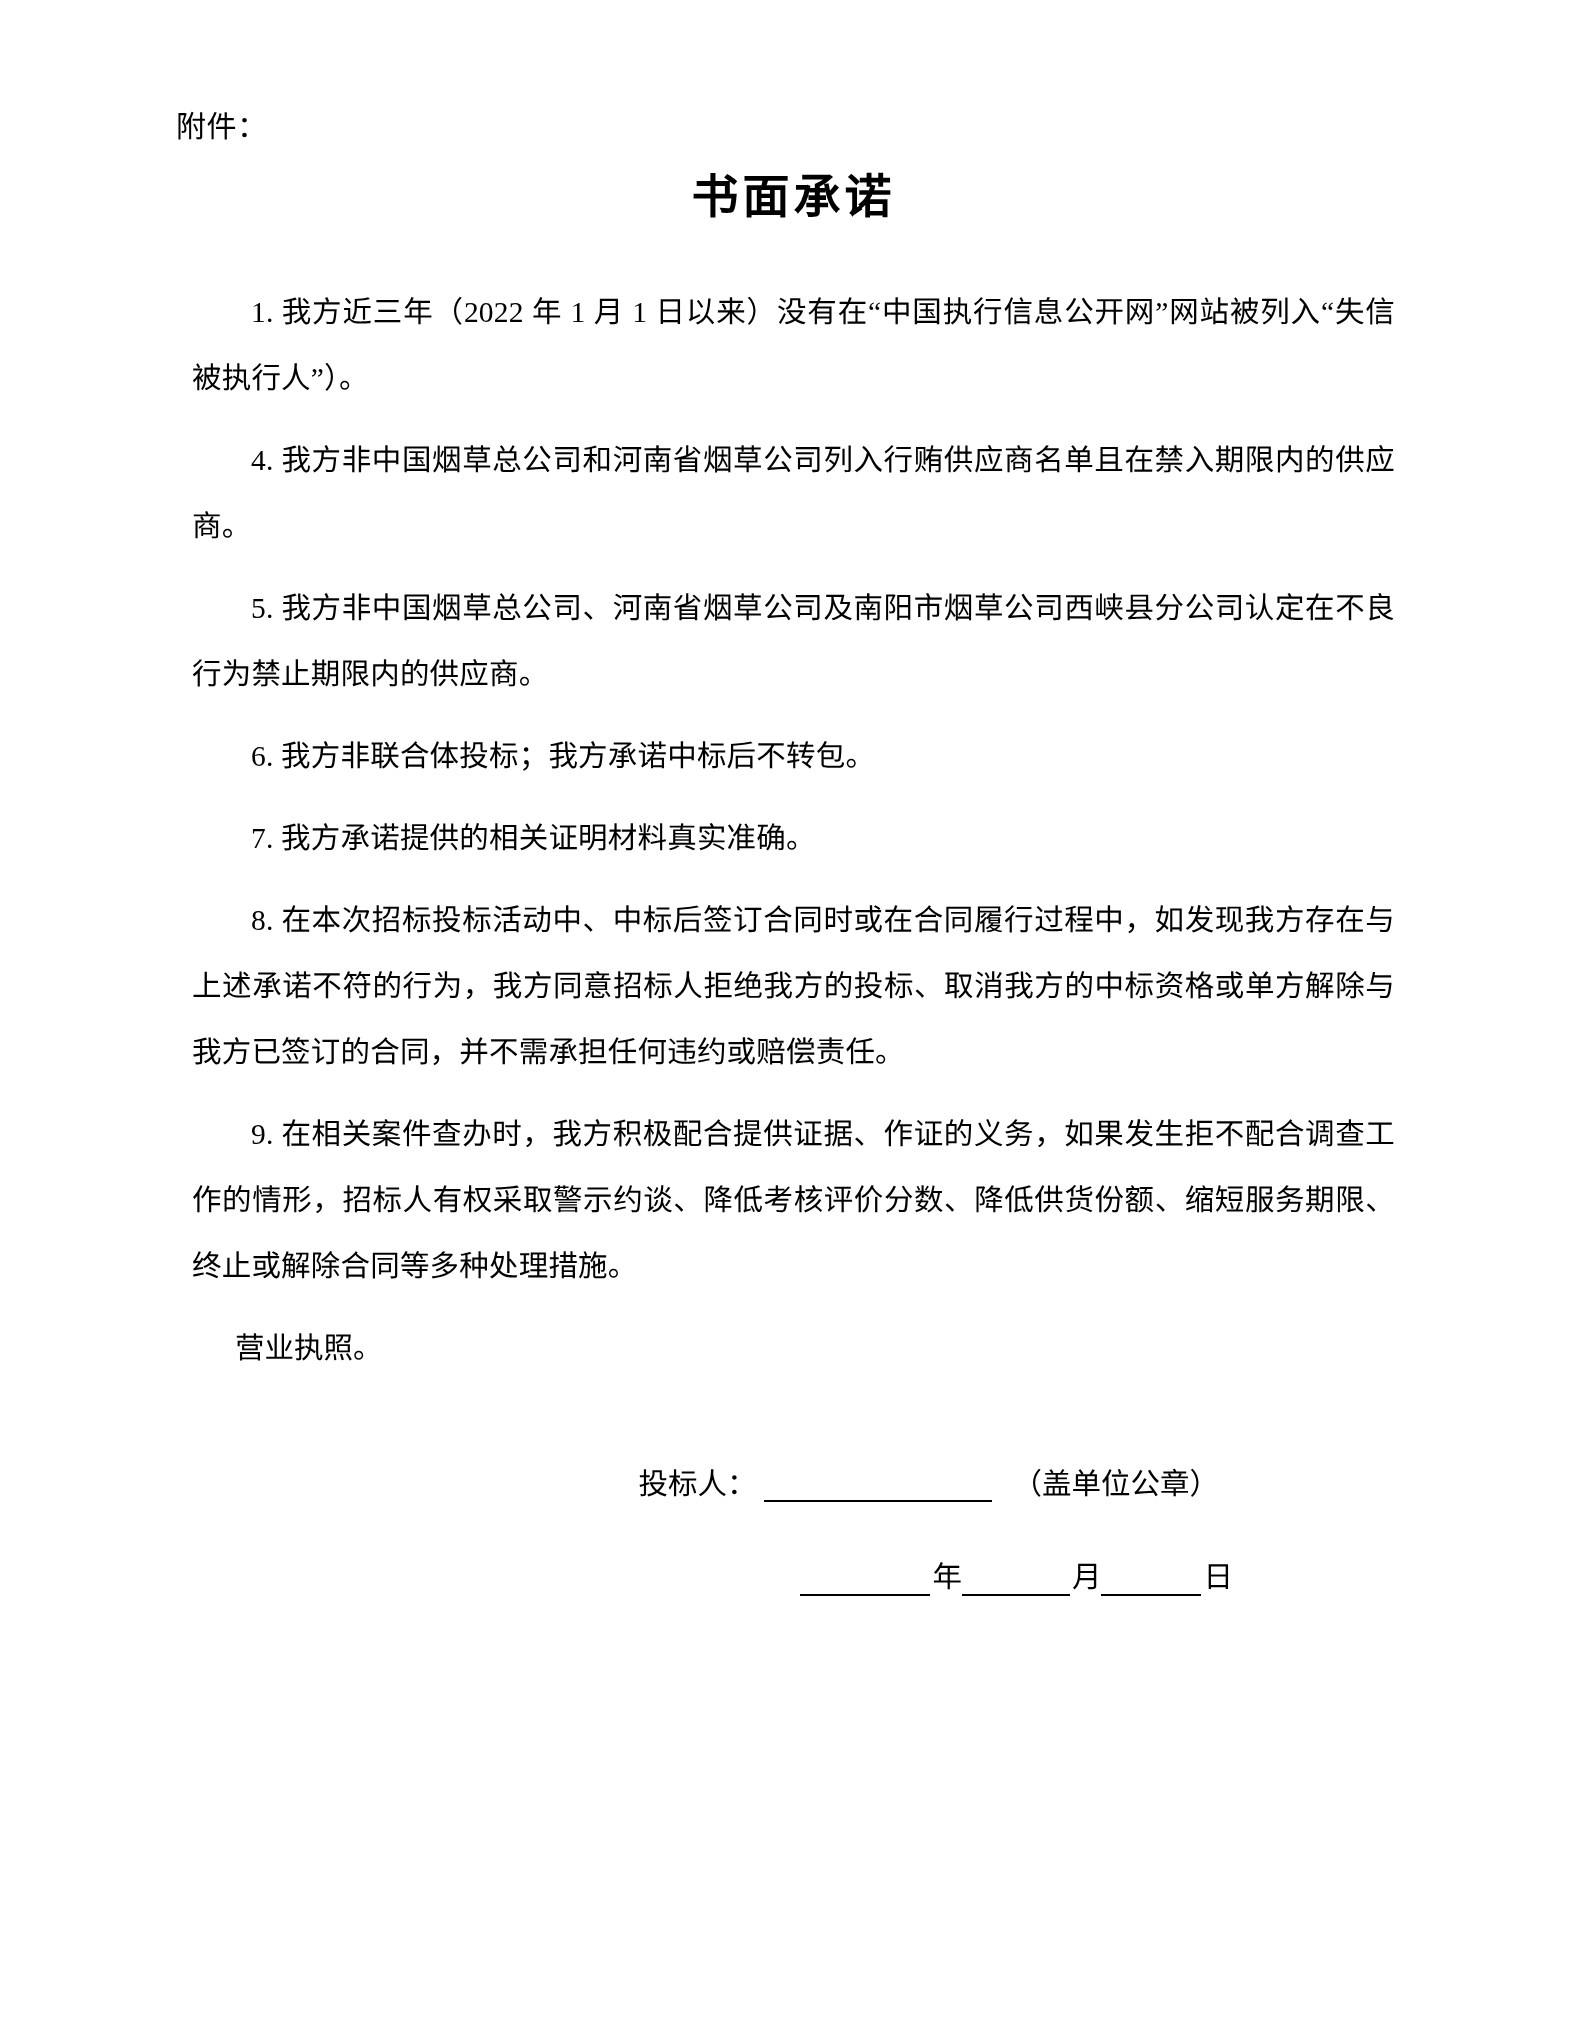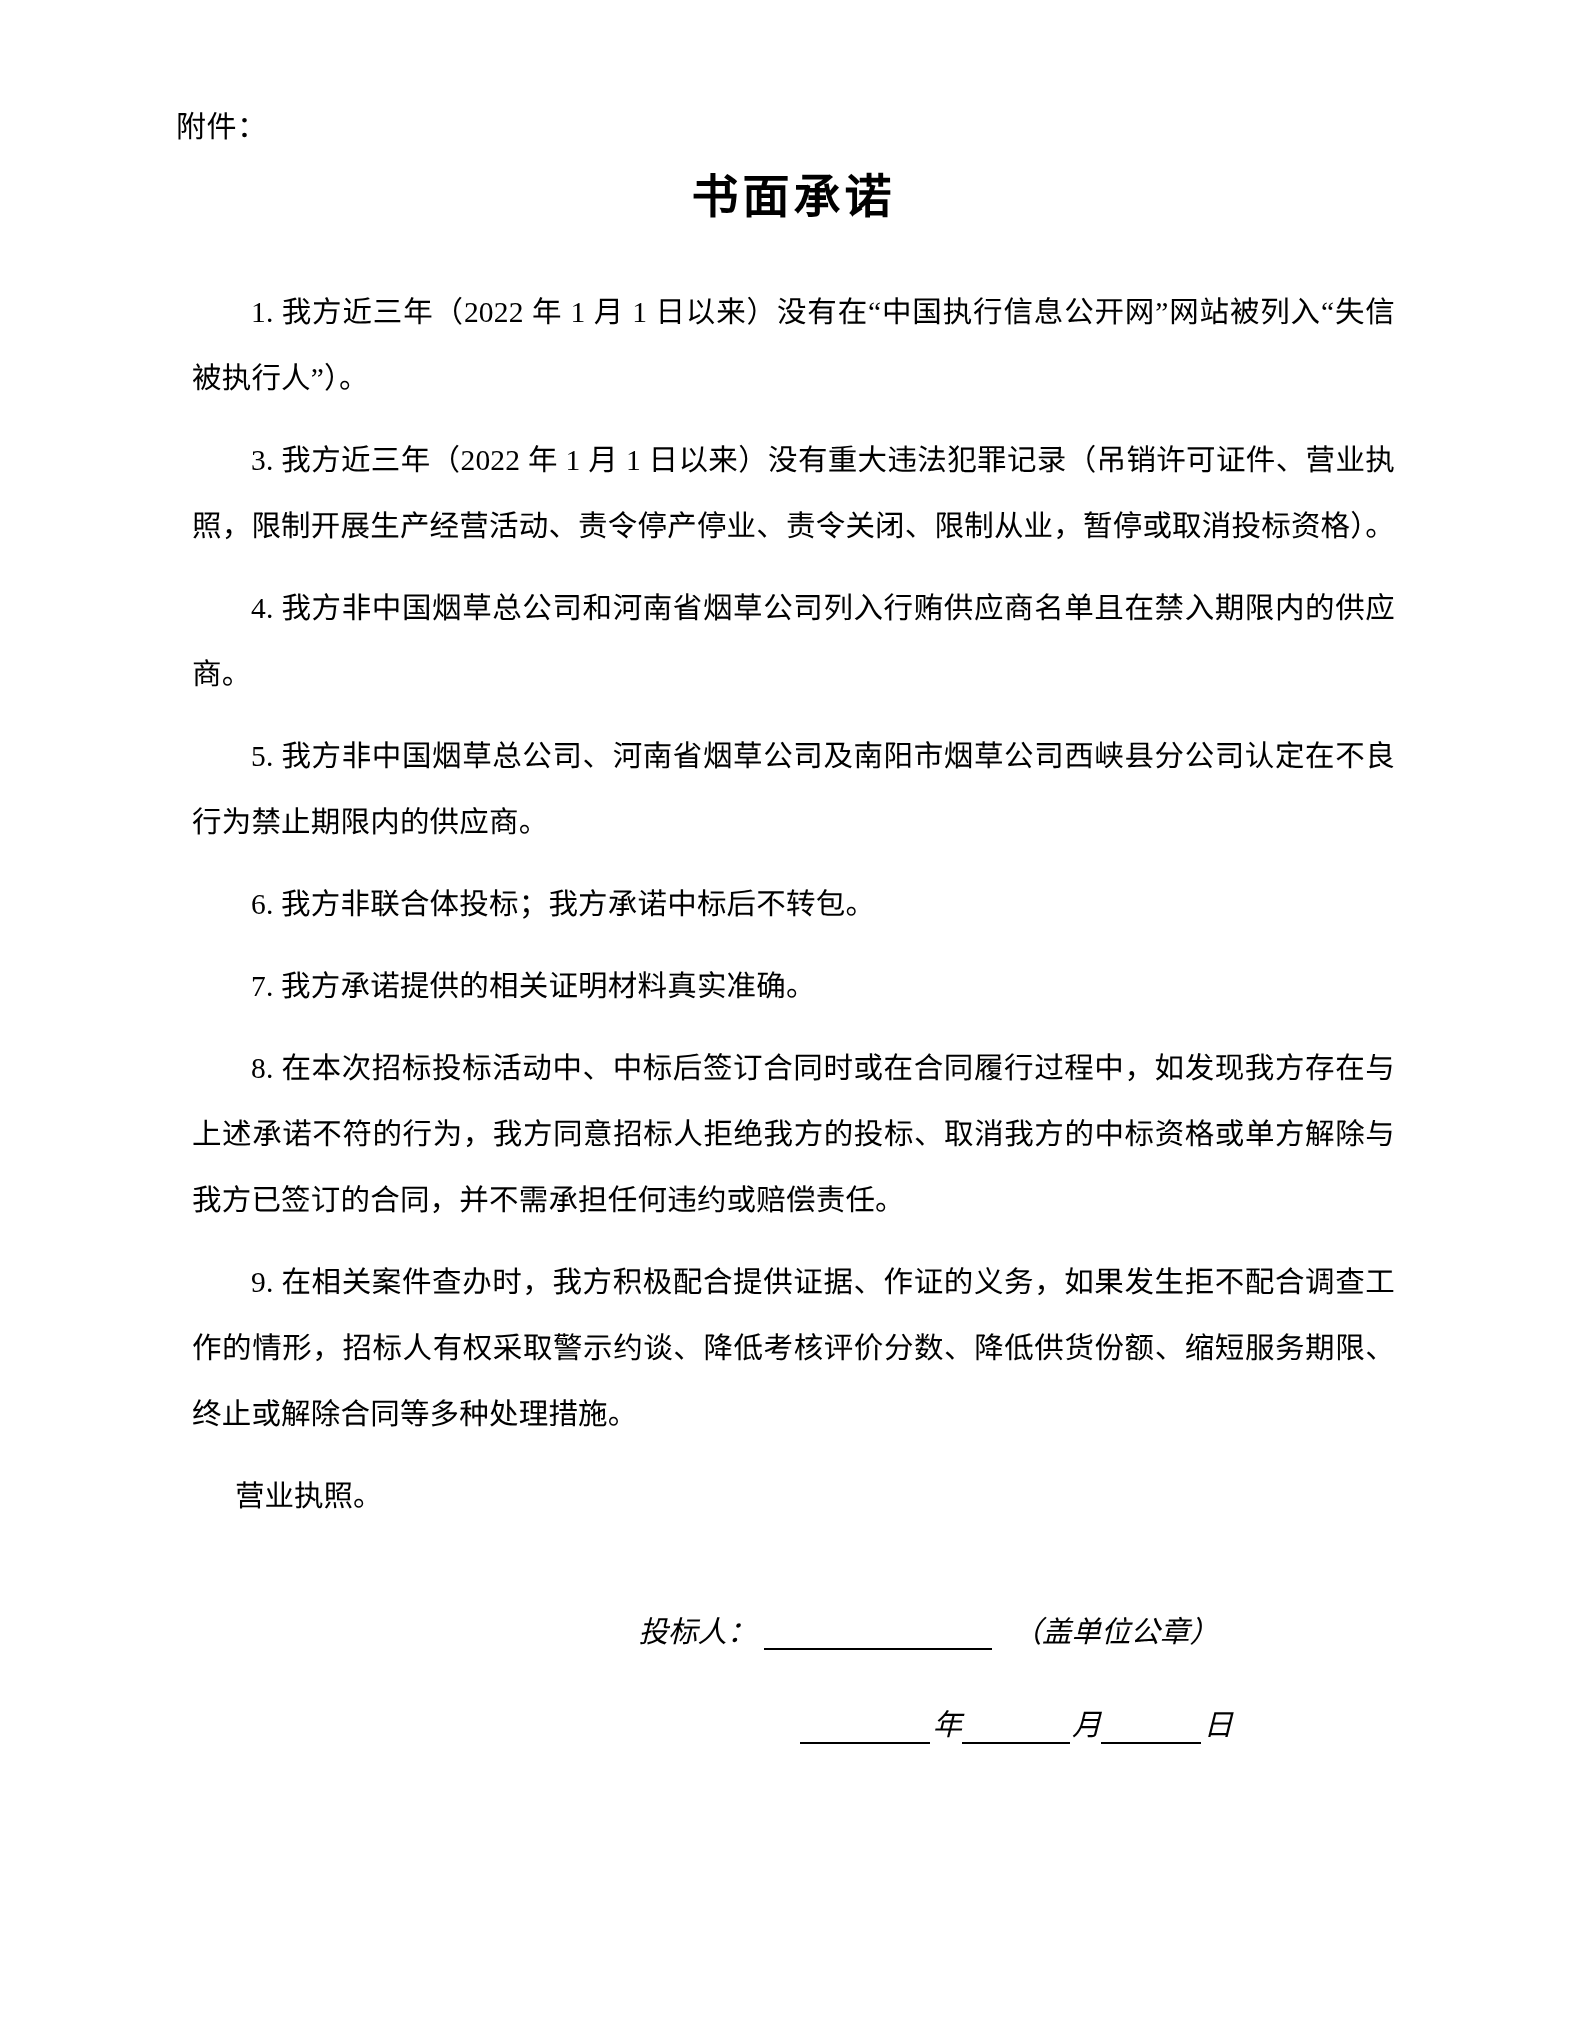--- a/index.html
+++ b/index.html
@@ -68,21 +68,20 @@
     margin: 0;
     font-size: 29.5px;
     line-height: 66px;
     text-indent: 2em;
   }
 
   .sign-block {
     margin-top: 86px;
     font-size: 29.5px;
     line-height: 1.2;
-    font-style: italic;
   }
 
   .sign-row {
     display: flex;
     justify-content: flex-end;
     align-items: flex-end;
     white-space: nowrap;
   }
   .sign-row.bidder {
     padding-right: 192px;
@@ -111,21 +110,20 @@
 
 <div class="page">
   <div class="content">
 
     <div class="attachment-label">附件：</div>
 
     <h1 class="doc-title">书面承诺</h1>
 
     <div class="body-block">
       <p class="clause">1. 我方近三年（2022 年 1 月 1 日以来）没有在“中国执行信息公开网”网站被列入“失信被执行人”）。</p>
-      <p class="clause">3. 我方近三年（2022 年 1 月 1 日以来）没有重大违法犯罪记录（吊销许可证件、营业执照，限制开展生产经营活动、责令停产停业、责令关闭、限制从业，暂停或取消投标资格）。</p>
       <p class="clause">4. 我方非中国烟草总公司和河南省烟草公司列入行贿供应商名单且在禁入期限内的供应商。</p>
       <p class="clause">5. 我方非中国烟草总公司、河南省烟草公司及南阳市烟草公司西峡县分公司认定在不良行为禁止期限内的供应商。</p>
       <p class="clause last-para">6. 我方非联合体投标；我方承诺中标后不转包。</p>
       <p class="clause last-para">7. 我方承诺提供的相关证明材料真实准确。</p>
       <p class="clause">8. 在本次招标投标活动中、中标后签订合同时或在合同履行过程中，如发现我方存在与上述承诺不符的行为，我方同意招标人拒绝我方的投标、取消我方的中标资格或单方解除与我方已签订的合同，并不需承担任何违约或赔偿责任。</p>
       <p class="clause">9. 在相关案件查办时，我方积极配合提供证据、作证的义务，如果发生拒不配合调查工作的情形，招标人有权采取警示约谈、降低考核评价分数、降低供货份额、缩短服务期限、终止或解除合同等多种处理措施。</p>
       <p class="closing">营业执照。</p>
     </div>
 
     <div class="sign-block">

